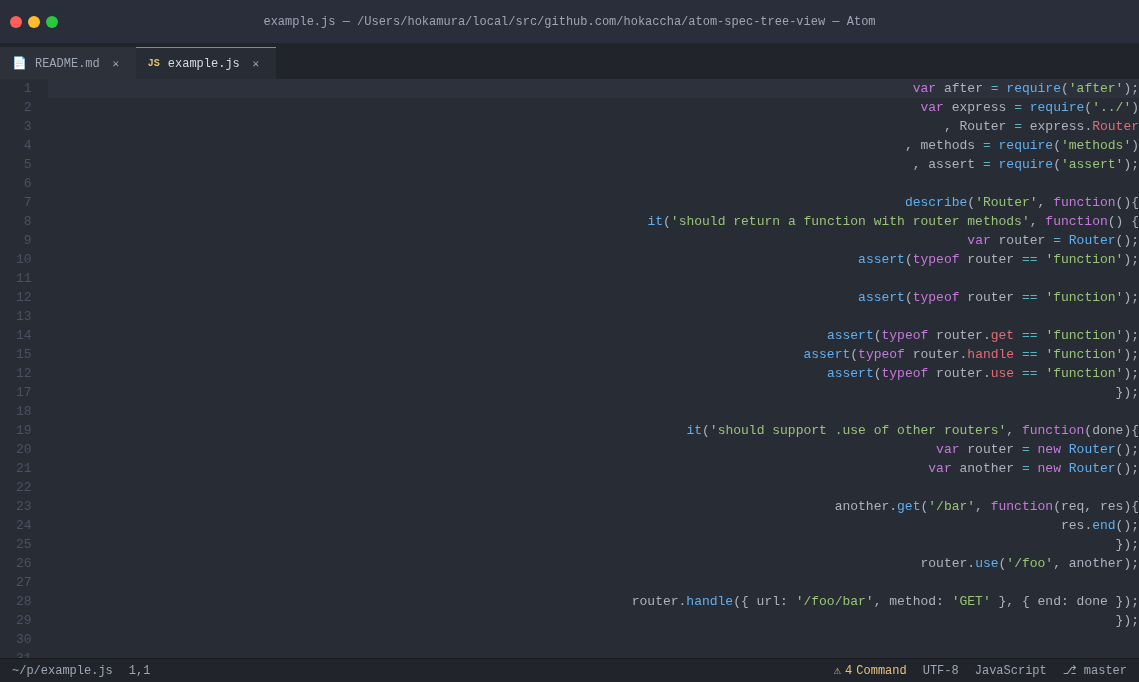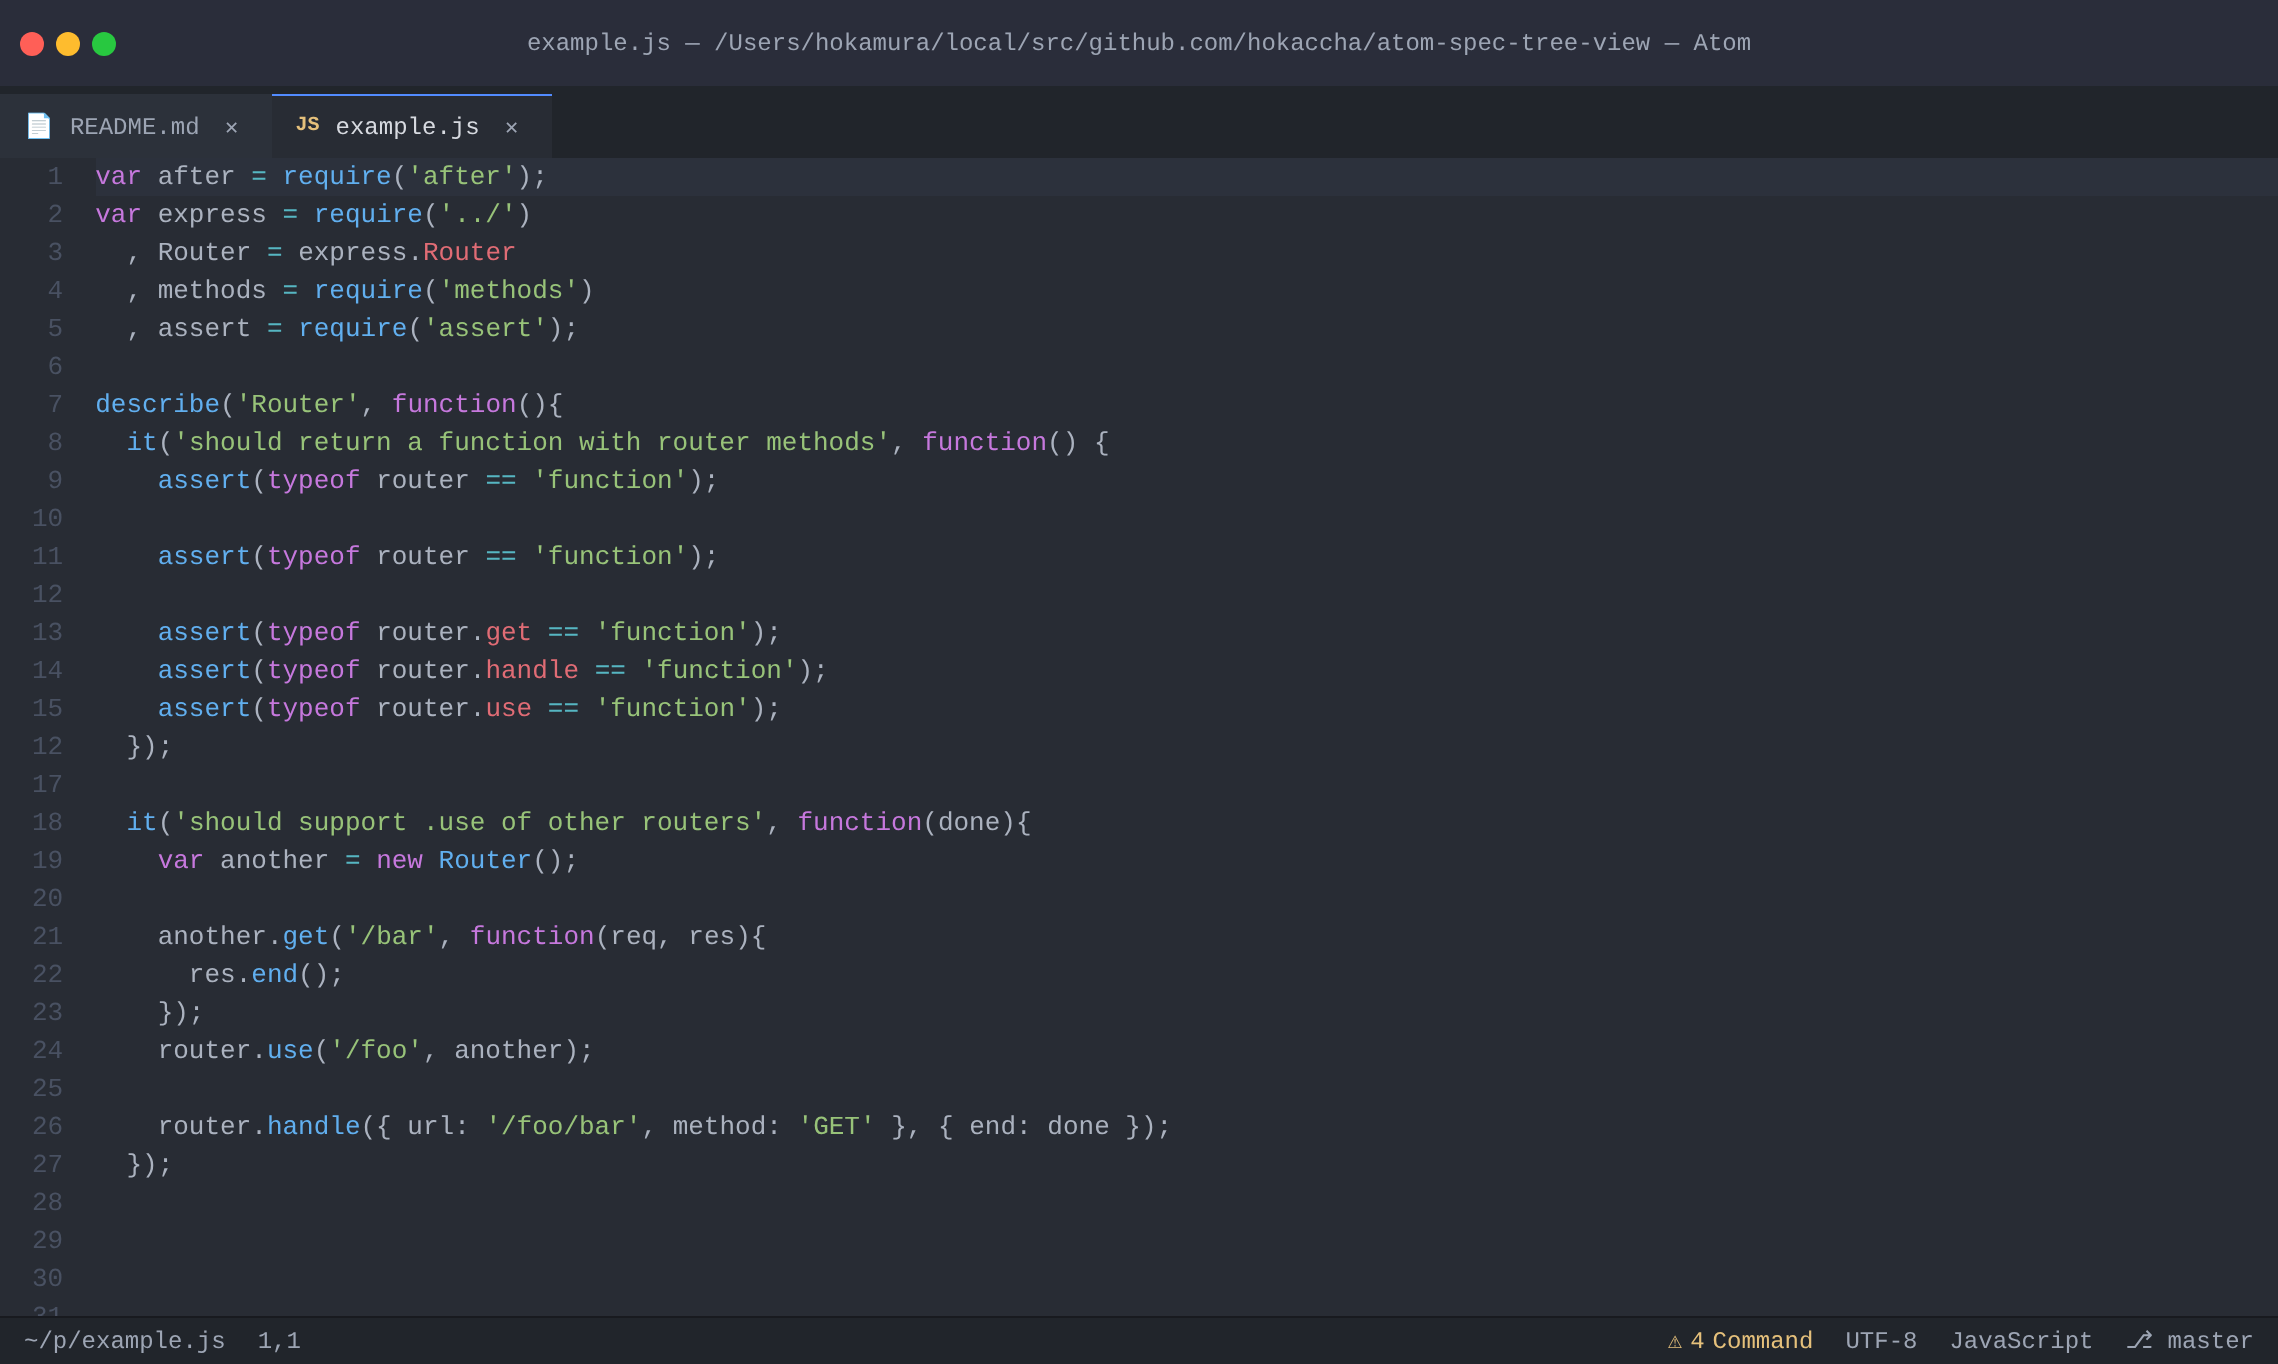--- a/index.html
+++ b/index.html
@@ -114,20 +114,21 @@
       flex: 1;
       overflow: auto;
       padding: 0 0 0 4px;
       line-height: 19px;
     }
     .code-line {
       line-height: 19px;
       white-space: pre;
       font-size: 13px;
       min-height: 19px;
+      text-align: right;
     }
 
     
     .kw { color: #c678dd; }       
     .fn { color: #61afef; }       
     .str { color: #98c379; }      
     .punct { color: #abb2bf; }   
     .prop { color: #e06c75; }     
     .op { color: #56b6c2; }  
     .plain { color: #abb2bf; }     
@@ -233,20 +234,21 @@
     <div class="code-line"><span class="plain">  </span><span class="punct">,</span><span class="plain"> methods </span><span class="op">=</span><span class="plain"> </span><span class="fn">require</span><span class="punct">(</span><span class="str">'methods'</span><span class="punct">)</span></div>
 
     <div class="code-line"><span class="plain">  </span><span class="punct">,</span><span class="plain"> assert </span><span class="op">=</span><span class="plain"> </span><span class="fn">require</span><span class="punct">(</span><span class="str">'assert'</span><span class="punct">);</span></div>
 
     <div class="code-line"></div>
 
     <div class="code-line"><span class="fn">describe</span><span class="punct">(</span><span class="str">'Router'</span><span class="punct">,</span><span class="plain"> </span><span class="kw">function</span><span class="punct">(){</span></div>
 
     <div class="code-line"><span class="plain">  </span><span class="fn">it</span><span class="punct">(</span><span class="str">'should return a function with router methods'</span><span class="punct">,</span><span class="plain"> </span><span class="kw">function</span><span class="punct">()</span><span class="plain"> </span><span class="punct">{</span></div>
 
+    <div class="code-line"><span class="plain">    </span><span class="kw">var</span><span class="plain"> router </span><span class="op">=</span><span class="plain"> </span><span class="fn">Router</span><span class="punct">();</span></div>
 
     <div class="code-line"><span class="plain">    </span><span class="fn">assert</span><span class="punct">(</span><span class="kw">typeof</span><span class="plain"> router </span><span class="op">==</span><span class="plain"> </span><span class="str">'function'</span><span class="punct">);</span></div>
 
     <div class="code-line"></div>
 
 
     <div class="code-line"><span class="plain">    </span><span class="fn">assert</span><span class="punct">(</span><span class="kw">typeof</span><span class="plain"> router </span><span class="op">==</span><span class="plain"> </span><span class="str">'function'</span><span class="punct">);</span></div>
 
     <div class="code-line"></div>
 
@@ -255,20 +257,21 @@
     <div class="code-line"><span class="plain">    </span><span class="fn">assert</span><span class="punct">(</span><span class="kw">typeof</span><span class="plain"> router</span><span class="punct">.</span><span class="prop">handle</span><span class="plain"> </span><span class="op">==</span><span class="plain"> </span><span class="str">'function'</span><span class="punct">);</span></div>
 
     <div class="code-line"><span class="plain">    </span><span class="fn">assert</span><span class="punct">(</span><span class="kw">typeof</span><span class="plain"> router</span><span class="punct">.</span><span class="prop">use</span><span class="plain"> </span><span class="op">==</span><span class="plain"> </span><span class="str">'function'</span><span class="punct">);</span></div>
 
     <div class="code-line"><span class="plain">  </span><span class="punct">});</span></div>
 
     <div class="code-line"></div>
 
     <div class="code-line"><span class="plain">  </span><span class="fn">it</span><span class="punct">(</span><span class="str">'should support .use of other routers'</span><span class="punct">,</span><span class="plain"> </span><span class="kw">function</span><span class="punct">(</span><span class="plain">done</span><span class="punct">){</span></div>
 
+    <div class="code-line"><span class="plain">    </span><span class="kw">var</span><span class="plain"> router </span><span class="op">=</span><span class="plain"> </span><span class="kw">new</span><span class="plain"> </span><span class="fn">Router</span><span class="punct">();</span></div>
 
     <div class="code-line"><span class="plain">    </span><span class="kw">var</span><span class="plain"> another </span><span class="op">=</span><span class="plain"> </span><span class="kw">new</span><span class="plain"> </span><span class="fn">Router</span><span class="punct">();</span></div>
 
     <div class="code-line"></div>
 
     <div class="code-line"><span class="plain">    another</span><span class="punct">.</span><span class="fn">get</span><span class="punct">(</span><span class="str">'/bar'</span><span class="punct">,</span><span class="plain"> </span><span class="kw">function</span><span class="punct">(</span><span class="plain">req</span><span class="punct">,</span><span class="plain"> res</span><span class="punct">){</span></div>
 
     <div class="code-line"><span class="plain">      res</span><span class="punct">.</span><span class="fn">end</span><span class="punct">();</span></div>
 
     <div class="code-line"><span class="plain">    </span><span class="punct">});</span></div>

